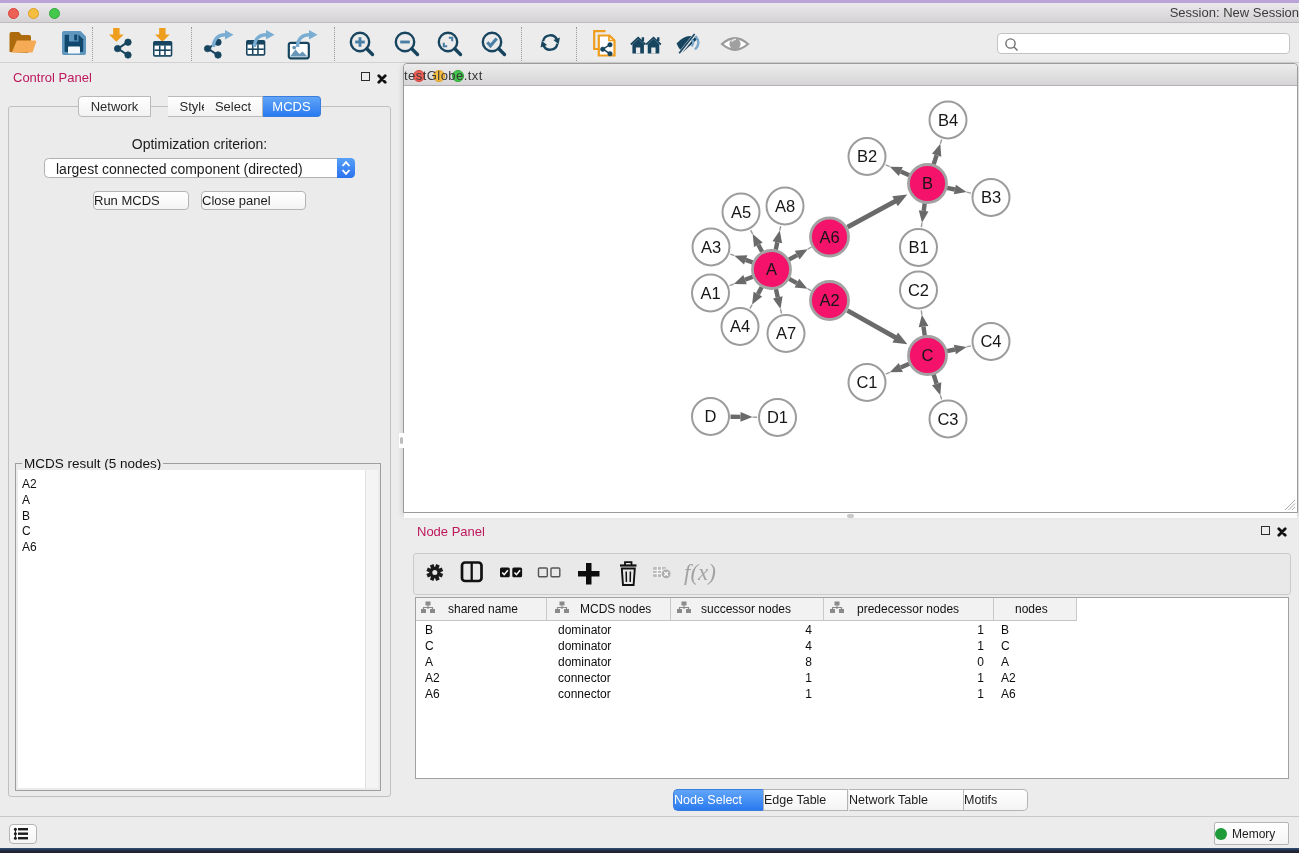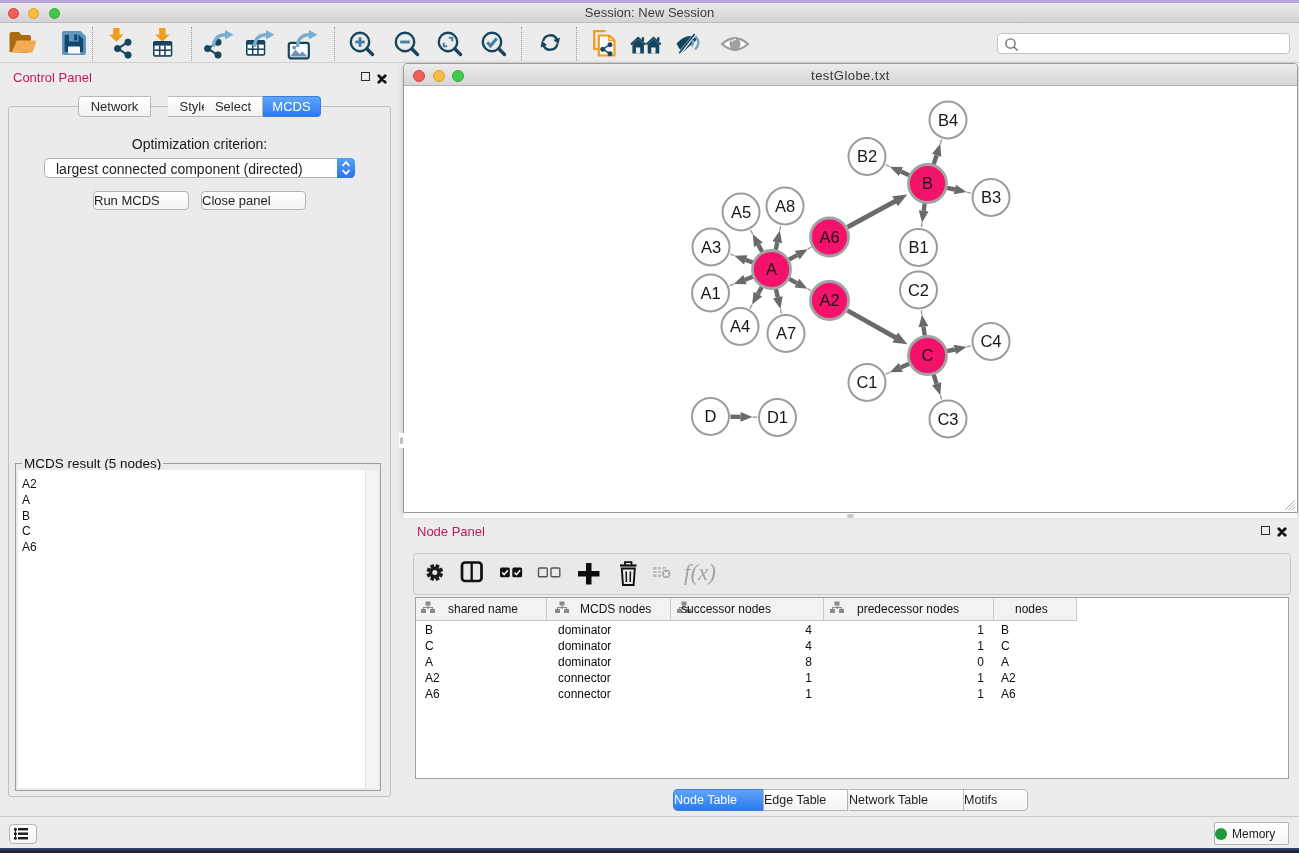--- a/index.html
+++ b/index.html
@@ -9,21 +9,21 @@
 .floatbox{position:absolute;width:9px;height:9px;border:1.6px solid #2c2c2c}
 .tab{position:absolute;top:96px;height:21px;border:1px solid #b9b9b9;border-left:none;background:linear-gradient(#fff,#f2f2f2);font-size:13px;color:#2a2a2a;text-align:center;line-height:20px}
 .btn{position:absolute;background:linear-gradient(#fff,#f4f4f4);border:1px solid #b4b4b4;border-radius:4px;font-size:13px;color:#1c1c1c;text-align:left}
 .bluebtn{background:linear-gradient(#61a5f8,#2a7af0);color:#fff;border-color:#3a7ddd}
 </style></head><body>
  <div class="abs" style="left:0;top:0;width:1299px;height:2.5px;background:#baa4d6;z-index:60"></div>
  <div class="abs" style="left:0;top:2px;width:1299px;height:21px;background:linear-gradient(#eceaec,#d4d2d4);border-bottom:1px solid #bdbbbd;border-radius:5px 5px 0 0">
   <div class="tl" style="left:7.5px;top:5.5px;background:#ee6156;border:0.5px solid #d8433a"></div>
   <div class="tl" style="left:28px;top:5.5px;background:#f5bd42;border:0.5px solid #dd9f23"></div>
   <div class="tl" style="left:48.5px;top:5.5px;background:#43c84c;border:0.5px solid #2fa93a"></div>
-  <div style="position:absolute;top:3px;width:100%;text-align:center;font-size:13px;color:#3c3c3c">Session: New Session</div>
+  <div style="position:absolute;top:3px;width:100%;text-align:right;font-size:13px;color:#3c3c3c">Session: New Session</div>
  </div>
  <div class="abs" style="left:0;top:23px;width:1299px;height:40px;border-bottom:1px solid #d2d2d2"></div>
 
 <svg style="position:absolute;left:9px;top:27px" width="760" height="34" viewBox="0 0 760 34">
   <g transform="translate(8,31) translate(-8,-27)">
     <path d="M0.5 21 V3 q0 -2 2 -2 h7.5 l2.5 3 h7.5 q2 0 2 2 v4.5 l-3 11.5 z" fill="#ad6b0d"></path>
     <path d="M2.8 21.5 L7.8 9.5 h18.2 q1.6 0 1.2 1.5 L23.5 21.5 z" fill="#f5ab55"></path>
   </g>
   <g transform="translate(53,4)">
     <path d="M0 2 q0 -2 2 -2 h16.5 l5.5 5.5 V22 q0 2 -2 2 H2 q-2 0 -2 -2 z" fill="#5e96bd"></path>
@@ -194,21 +194,21 @@
    <div style="position:absolute;left:6px;top:-8px;background:#ebebeb;padding:0 2px;font-size:13.5px;color:#111">MCDS result (5 nodes)</div>
    <div style="position:absolute;left:2px;top:6px;right:2px;bottom:2px;background:#fff;font-size:12px;color:#111;line-height:15.8px;padding:7px 0 0 4px">A2<br>A<br>B<br>C<br>A6</div>
    <div style="position:absolute;right:2px;top:6px;width:13px;bottom:2px;background:#f4f4f4;border-left:1px solid #e0e0e0"></div>
  </div>
 
  <div class="abs" style="left:403px;top:63px;width:895px;height:450px;background:#fff;border:1px solid #9b9b9b;border-radius:4px 4px 0 0;box-shadow:0 2px 6px rgba(0,0,0,0.16)">
    <div style="position:absolute;left:0;top:0;width:100%;height:22px;background:linear-gradient(#ececec,#d7d5d7);border-bottom:1px solid #b2b2b2;border-radius:4px 4px 0 0">
      <div class="tl" style="left:9px;top:5.5px;width:12px;height:12px;background:#ee6156;border:0.5px solid #d8433a"></div>
      <div class="tl" style="left:28.5px;top:5.5px;width:12px;height:12px;background:#f5bd42;border:0.5px solid #dd9f23"></div>
      <div class="tl" style="left:48px;top:5.5px;width:12px;height:12px;background:#43c84c;border:0.5px solid #2fa93a"></div>
-     <div style="position:absolute;top:3.5px;width:100%;text-align:center;font-size:13px;letter-spacing:0.45px;color:#383838">testGlobe.txt</div>
+     <div style="position:absolute;top:3.5px;width:100%;text-align:left;font-size:13px;letter-spacing:0.45px;color:#383838">testGlobe.txt</div>
    </div>
    <svg style="position:absolute;right:1px;bottom:1px" width="13" height="13" viewBox="0 0 13 13">
       <g stroke="#ababab" stroke-width="1">
         <line x1="12" y1="2" x2="2" y2="12"></line>
         <line x1="12" y1="5.5" x2="5.5" y2="12"></line>
         <line x1="12" y1="9" x2="9" y2="12"></line>
       </g>
     </svg>
  </div>
  <svg style="position:absolute;left:404px;top:86px" width="894" height="426" viewBox="404 86 894 426" font-family="Liberation Sans, sans-serif">
@@ -408,21 +408,21 @@
 <svg style="position:absolute;left:830px;top:601px" width="14" height="13" viewBox="0 0 14 13">
     <g fill="#8a8a8a">
       <rect x="4.5" y="0.5" width="5" height="4"></rect>
       <rect x="0" y="8" width="5" height="4"></rect>
       <rect x="9" y="8" width="5" height="4"></rect>
       <path d="M7 4.5 v2 M2.5 8 v-1.5 h9 V8 M7 5 v3" stroke="#8a8a8a" fill="none" stroke-width="1.2"></path>
     </g>
   </svg>
  <div class="abs" style="left:448px;top:602px;font-size:12px;color:#111">shared name</div>
  <div class="abs" style="left:580px;top:602px;font-size:12px;color:#111">MCDS nodes</div>
- <div class="abs" style="left:681px;top:602px;font-size:12px;color:#111">successor nodes</div>
+ <div class="abs" style="left:701px;top:602px;font-size:12px;color:#111">successor nodes</div>
  <div class="abs" style="left:857px;top:602px;font-size:12px;color:#111">predecessor nodes</div>
  <div class="abs" style="left:1015px;top:602px;font-size:12px;color:#111">nodes</div>
 <div class="abs" style="left:425px;top:623px;font-size:12px;color:#0c0c0c">B</div>
 <div class="abs" style="left:558px;top:623px;font-size:12px;color:#0c0c0c">dominator</div>
 <div class="abs" style="left:762px;top:623px;width:50px;text-align:right;font-size:12px;color:#0c0c0c">4</div>
 <div class="abs" style="left:934px;top:623px;width:50px;text-align:right;font-size:12px;color:#0c0c0c">1</div>
 <div class="abs" style="left:1001px;top:623px;font-size:12px;color:#0c0c0c">B</div>
 <div class="abs" style="left:425px;top:639px;font-size:12px;color:#0c0c0c">C</div>
 <div class="abs" style="left:558px;top:639px;font-size:12px;color:#0c0c0c">dominator</div>
 <div class="abs" style="left:762px;top:639px;width:50px;text-align:right;font-size:12px;color:#0c0c0c">4</div>
@@ -437,21 +437,21 @@
 <div class="abs" style="left:558px;top:671px;font-size:12px;color:#0c0c0c">connector</div>
 <div class="abs" style="left:762px;top:671px;width:50px;text-align:right;font-size:12px;color:#0c0c0c">1</div>
 <div class="abs" style="left:934px;top:671px;width:50px;text-align:right;font-size:12px;color:#0c0c0c">1</div>
 <div class="abs" style="left:1001px;top:671px;font-size:12px;color:#0c0c0c">A2</div>
 <div class="abs" style="left:425px;top:687px;font-size:12px;color:#0c0c0c">A6</div>
 <div class="abs" style="left:558px;top:687px;font-size:12px;color:#0c0c0c">connector</div>
 <div class="abs" style="left:762px;top:687px;width:50px;text-align:right;font-size:12px;color:#0c0c0c">1</div>
 <div class="abs" style="left:934px;top:687px;width:50px;text-align:right;font-size:12px;color:#0c0c0c">1</div>
 <div class="abs" style="left:1001px;top:687px;font-size:12px;color:#0c0c0c">A6</div>
 
- <div class="btn bluebtn" style="left:673px;top:789px;width:90px;height:22px;line-height:21px;font-size:12.5px;border-radius:5px 0 0 5px;border-right:none">Node Table</div>
+ <div class="btn bluebtn" style="left:673px;top:789px;width:90px;height:22px;line-height:21px;font-size:12.5px;border-radius:5px 0 0 5px;border-right:none">Node Select</div>
  <div class="btn" style="left:763px;top:789px;width:85px;height:22px;line-height:21px;font-size:12.5px;border-radius:0">Edge Table</div>
  <div class="btn" style="left:849px;top:789px;width:115px;height:22px;line-height:21px;font-size:12.5px;border-radius:0;border-left:none">Network Table</div>
  <div class="btn" style="left:964px;top:789px;width:64px;height:22px;line-height:21px;font-size:12.5px;border-radius:0 5px 5px 0;border-left:none">Motifs</div>
 
  <div class="abs" style="left:0;top:816px;width:1299px;height:32px;background:#ececec;border-top:1px solid #c9c9c9"></div>
  <div class="btn" style="left:9px;top:824px;width:28px;height:20px">
    <svg width="26" height="18" viewBox="0 0 26 18">
       <g fill="#1c1c1c">
         <rect x="8" y="3" width="10" height="2.4"></rect>
         <rect x="8" y="7.5" width="10" height="2.4"></rect>

